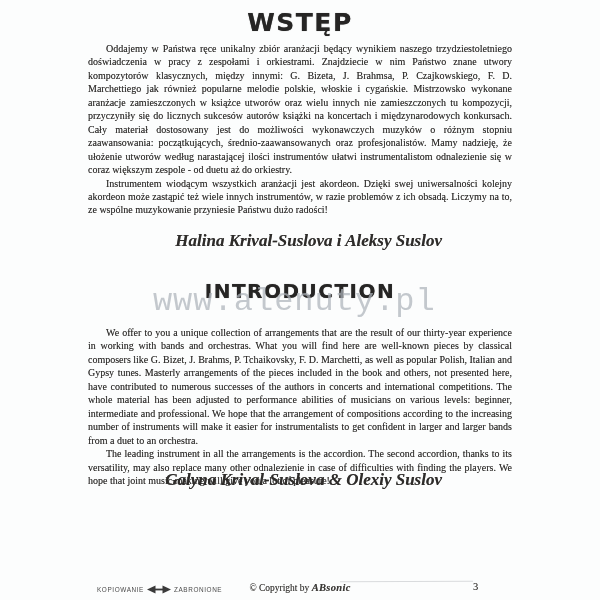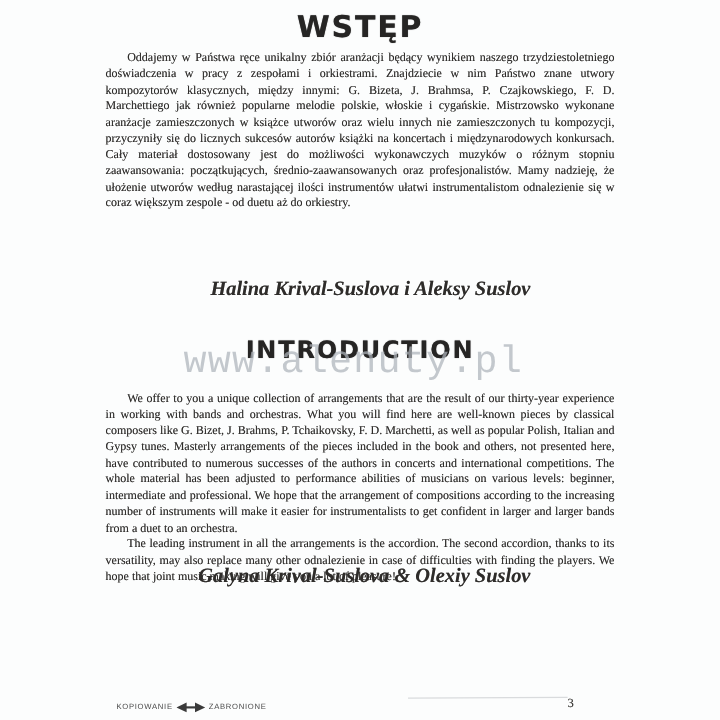--- a/index.html
+++ b/index.html
@@ -92,20 +92,21 @@
 </style>
 </head>
 <body>
 
 <div class="page">
 
   <h1 class="display-title title-wstep">WSTĘP</h1>
 
   <div class="body-text polish-text">
     <p>Oddajemy w Państwa ręce unikalny zbiór aranżacji będący wynikiem naszego trzydziestoletniego doświadczenia w pracy z zespołami i orkiestrami. Znajdziecie w nim Państwo znane utwory kompozytorów klasycznych, między innymi: G. Bizeta, J. Brahmsa, P. Czajkowskiego, F. D. Marchettiego jak również popularne melodie polskie, włoskie i cygańskie. Mistrzowsko wykonane aranżacje zamieszczonych w książce utworów oraz wielu innych nie zamieszczonych tu kompozycji, przyczyniły się do licznych sukcesów autorów książki na koncertach i międzynarodowych konkursach. Cały materiał dostosowany jest do możliwości wykonawczych muzyków o różnym stopniu zaawansowania: początkujących, średnio-zaawansowanych oraz profesjonalistów. Mamy nadzieję, że ułożenie utworów według narastającej ilości instrumentów ułatwi instrumentalistom odnalezienie się w coraz większym zespole - od duetu aż do orkiestry.</p>
+    <p>Instrumentem wiodącym wszystkich aranżacji jest akordeon. Dzięki swej uniwersalności kolejny akordeon może zastąpić też wiele innych instrumentów, w razie problemów z ich obsadą. Liczymy na to, ze wspólne muzykowanie przyniesie Państwu dużo radości!</p>
   </div>
 
   <div class="signature polish-sig">Halina Krival-Suslova i Aleksy Suslov</div>
 
   <h1 class="display-title title-intro">INTRODUCTION</h1>
 
   <div class="watermark">www.alenuty.pl</div>
 
   <div class="body-text english-text">
     <p>We offer to you a unique collection of arrangements that are the result of our thirty-year experience in working with bands and orchestras. What you will find here are well-known pieces by classical composers like G. Bizet, J. Brahms, P. Tchaikovsky, F. D. Marchetti, as well as popular Polish, Italian and Gypsy tunes. Masterly arrangements of the pieces included in the book and others, not presented here, have contributed to numerous successes of the authors in concerts and international competitions. The whole material has been adjusted to performance abilities of musicians on various levels: beginner, intermediate and professional. We hope that the arrangement of compositions according to the increasing number of instruments will make it easier for instrumentalists to get confident in larger and larger bands from a duet to an orchestra.</p>
@@ -119,16 +120,20 @@
   <div class="footer-left">
     <span>KOPIOWANIE</span>
     <svg class="bowtie-logo" width="24" height="9" viewBox="0 0 24 9">
       <path d="M0,4.5 L8.5,0.5 L8.5,8.5 Z" fill="#3a3a3a"></path>
       <path d="M24,4.5 L15.5,0.5 L15.5,8.5 Z" fill="#3a3a3a"></path>
       <rect x="5" y="3.6" width="14" height="1.8" fill="#3a3a3a"></rect>
     </svg>
     <span>ZABRONIONE</span>
   </div>
 
+  <div class="footer-center">
+    <span>© Copyright by</span>
+    <span class="brand">ABsonic</span>
+  </div>
 
   <div class="page-number">3</div>
 
 </div>
 
 </body></html>

